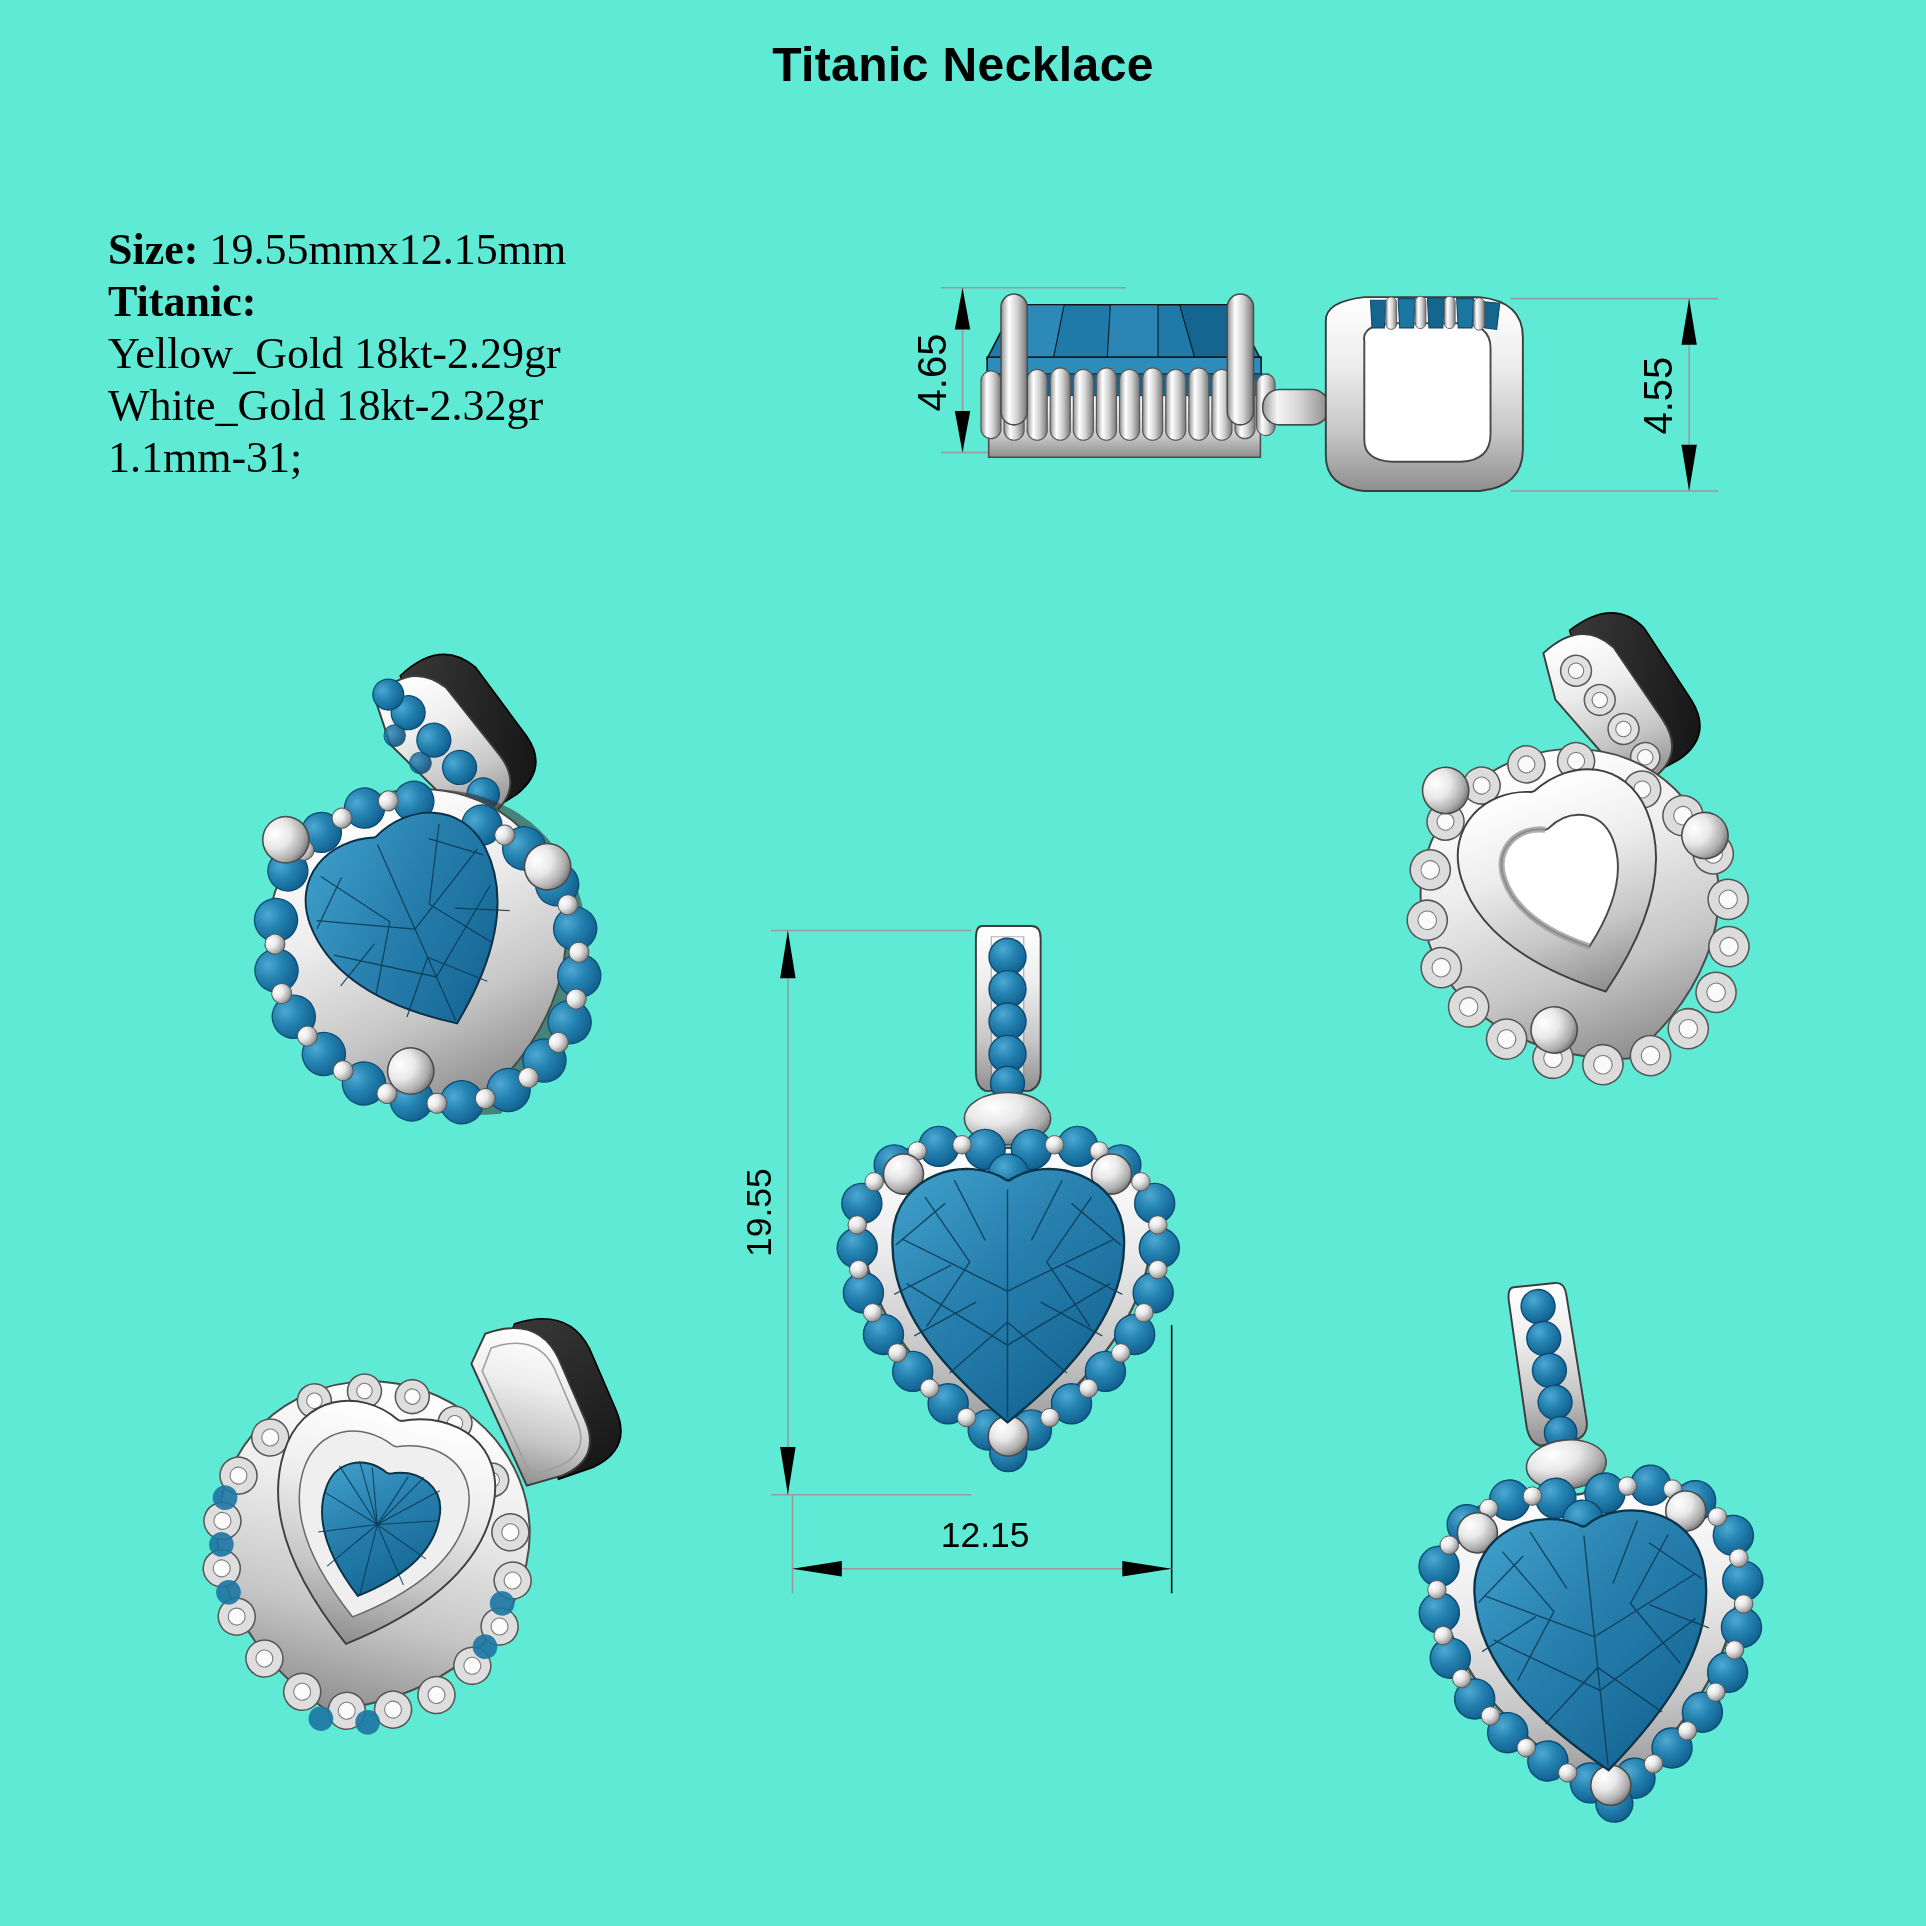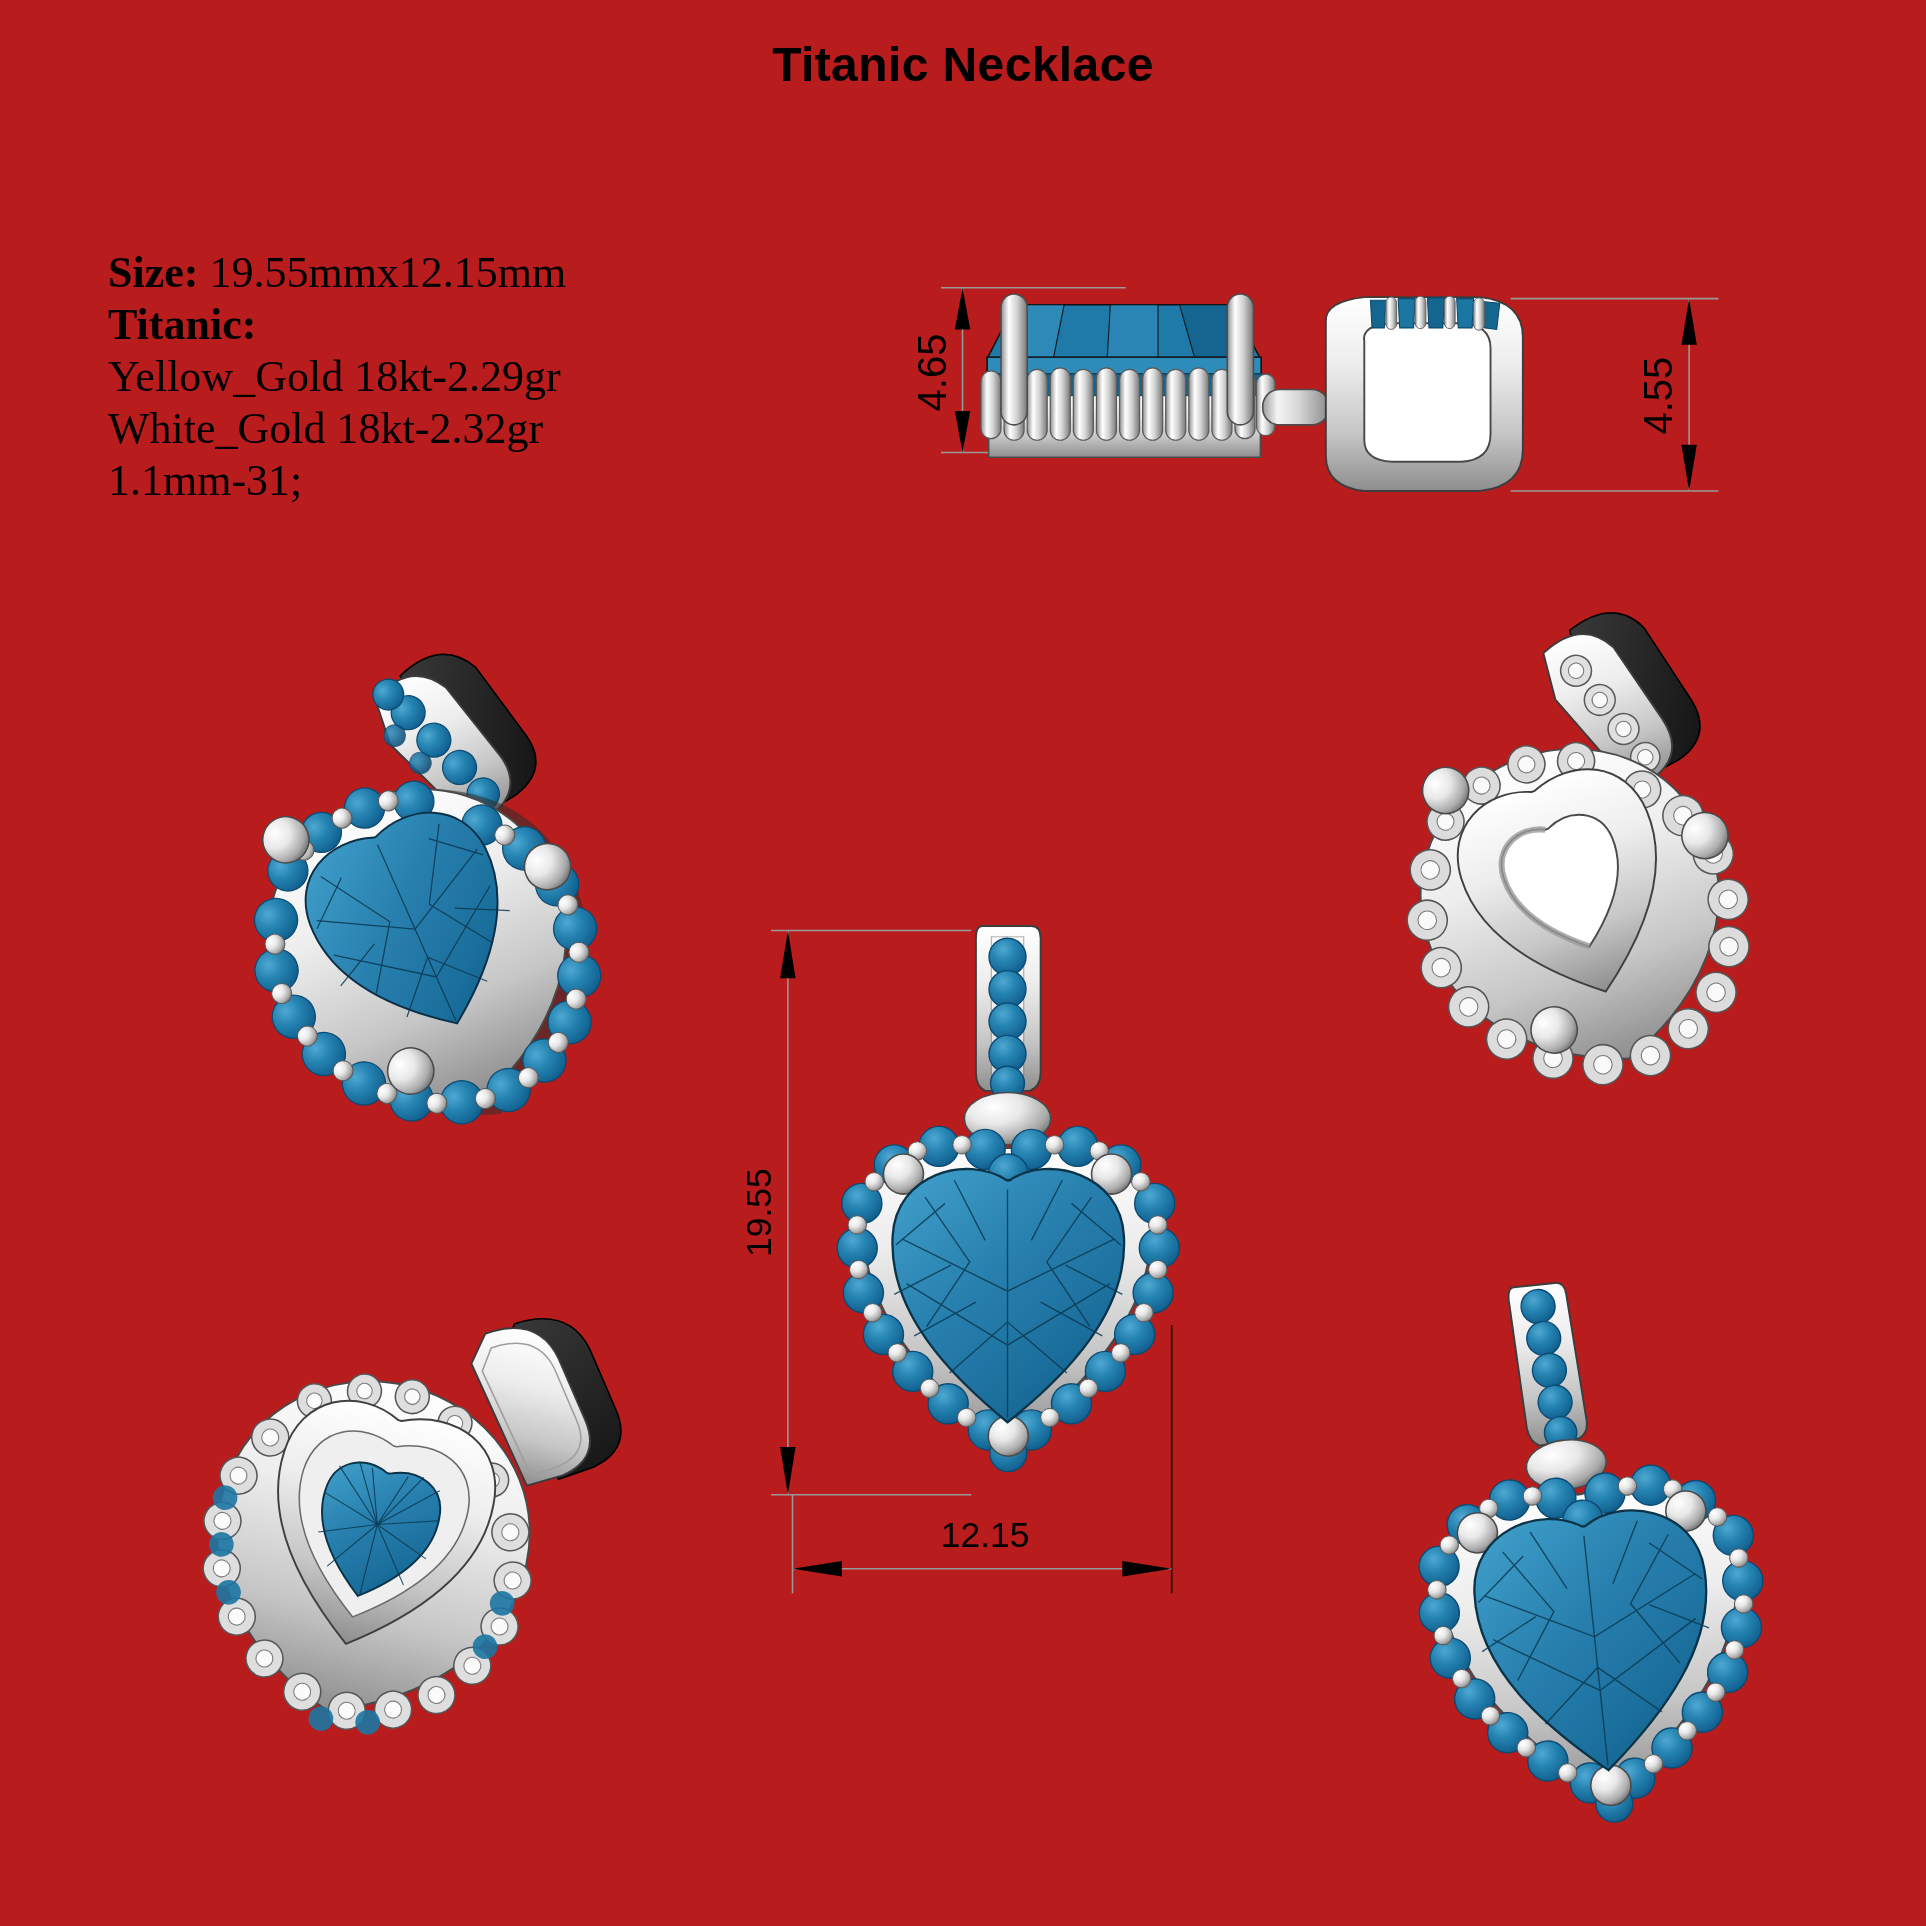--- a/index.html
+++ b/index.html
@@ -1,31 +1,31 @@
 <!DOCTYPE html>
 <html style="font-size:12.3px"><head>
 <meta charset="utf-8">
 <title>Titanic Necklace — CAD Spec Sheet</title>
 <style>
   html,body{margin:0;padding:0;background:#ffffff;}
   body{
     width:1926px;height:1926px;position:relative;overflow:hidden;
     font-family:"Liberation Serif","DejaVu Serif",serif;color:#000;
   }
-  .sheet{position:absolute;inset:0;background:#b91c1c;}
+  .sheet{position:absolute;inset:0;background:#5eead4;}
 
   
   #title{
     position:absolute;left:0;top:37px;width:1926px;text-align:center;
     font-family:"Liberation Sans","DejaVu Sans",sans-serif;
     font-weight:bold;font-size:48px;letter-spacing:0.4px;
   }
 
   
-  #spec{position:absolute;left:108px;top:247px;width:771px;font-size:44px;line-height:52px;}
+  #spec{position:absolute;left:108px;top:224px;width:771px;font-size:44px;line-height:52px;}
   #spec .ln{white-space:nowrap;}
   #spec b{font-weight:bold;}
 
   
   .view{position:absolute;}
 
   
   svg{display:block;overflow:visible;}
   .dimtxt{font-family:"Liberation Sans","DejaVu Sans",sans-serif;font-size:46px;fill:#000;}
   .dimtxt-b{font-family:"Liberation Sans","DejaVu Sans",sans-serif;font-size:52px;fill:#000;}

